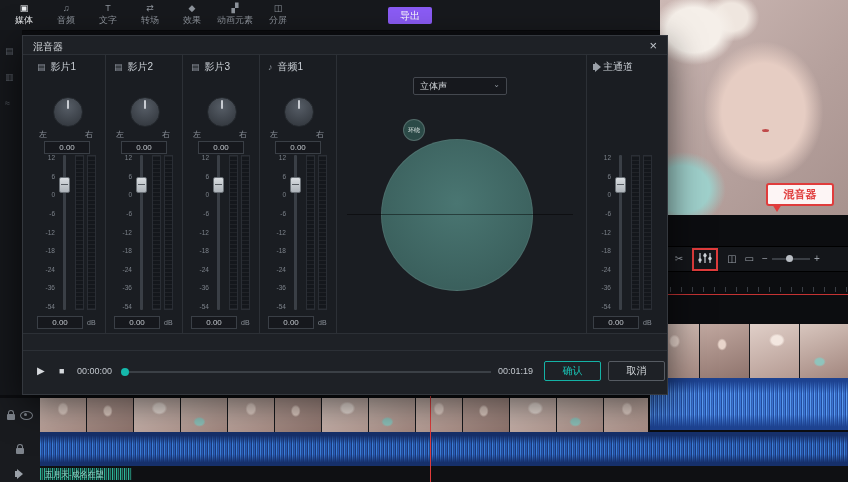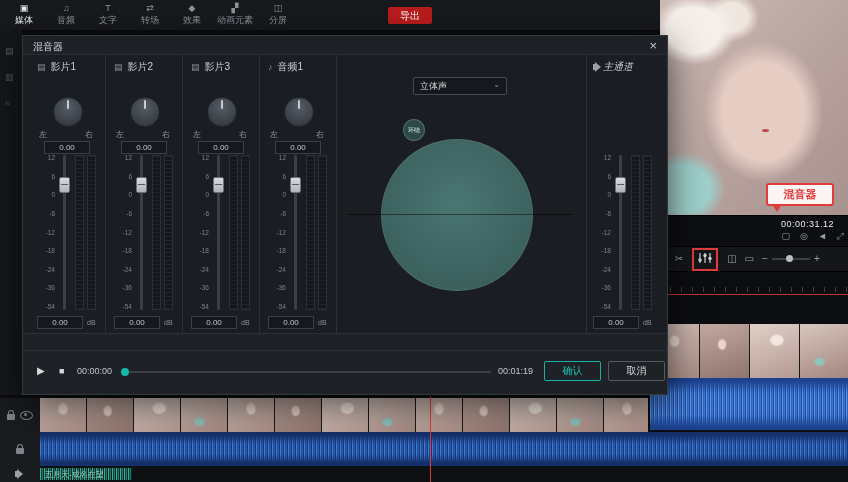--- a/index.html
+++ b/index.html
@@ -6,21 +6,21 @@
   body{width:848px;height:482px;overflow:hidden;position:relative;background:#0c0d10;
        font-family:"Liberation Sans","DejaVu Sans",sans-serif;color:#c9ced4;}
   .stage{position:absolute;inset:0;}
 
   
   .topbar{position:absolute;left:0;top:0;width:660px;height:30px;background:#17191d;border-bottom:1px solid #08090b;display:flex;align-items:center;}
   .tabs{display:flex;align-items:center;padding-left:4px;gap:2px;}
   .tab{display:flex;flex-direction:column;align-items:center;min-width:34px;padding:0 3px;font-size:9px;color:#8d939b;cursor:pointer;white-space:nowrap;}
   .tab .tab-icon{font-size:9px;height:11px;line-height:11px;}
   .tab.active{color:#eceef1;}
-  .export-btn{position:absolute;left:388px;top:7px;width:44px;height:17px;background:#b91c1c;color:#fff;border:none;border-radius:2px;font-size:10px;line-height:16px;padding:0;cursor:pointer;font-family:inherit;}
+  .export-btn{position:absolute;left:388px;top:7px;width:44px;height:17px;background:#8b5cf6;color:#fff;border:none;border-radius:2px;font-size:10px;line-height:16px;padding:0;cursor:pointer;font-family:inherit;}
 
   
   .preview{position:absolute;left:660px;top:0;width:188px;height:215px;overflow:hidden;
     background:
       radial-gradient(60px 50px at 18% 14%,#f5efe9 0 45%,rgba(245,239,233,0) 70%),
       radial-gradient(40px 35px at 38% 8%,#efe6df 0 40%,rgba(239,230,223,0) 70%),
       radial-gradient(75px 88px at 55% 52%,#e6cdc3 0 55%,rgba(230,205,195,0) 80%),
       radial-gradient(60px 52px at 12% 88%,#9fd0cb 0 45%,rgba(159,208,203,0) 72%),
       linear-gradient(135deg,#cdb9b5,#b5a09c 60%,#a8928e);}
   .lips{position:absolute;left:54%;top:60%;width:7px;height:3px;border-radius:50%;background:#c04a4a;}
@@ -109,21 +109,21 @@
   .db-label{font-size:7px;color:#8a9098;}
 
   .center-panel{position:absolute;left:316px;top:0;width:248px;height:278px;border-right:1px solid #2c3036;box-sizing:border-box;}
   .dropdown{position:absolute;left:74px;top:22px;width:94px;height:18px;border:1px solid #44484f;background:#16181d;border-radius:2px;display:flex;align-items:center;justify-content:space-between;padding:0 6px;box-sizing:border-box;font-size:9px;color:#d2d6da;cursor:pointer;gap:29px;}
   .chev{font-size:8px;color:#8a9098;margin-top:-3px;}
   .pan-circle{position:absolute;left:42px;top:84px;width:150px;height:150px;border-radius:50%;background:radial-gradient(circle at 50% 42%,#4a7672,#3a5f5c 78%);border:1px solid rgba(255,255,255,.08);cursor:pointer;}
   .crosshair{position:absolute;left:8px;top:159px;width:226px;height:1px;background:rgba(0,0,0,.45);}
   .pan-hub{position:absolute;left:64px;top:64px;width:22px;height:22px;border-radius:50%;background:#2b4a47;border:1px solid rgba(255,255,255,.18);color:#dfe8e6;font-size:6px;line-height:7px;display:flex;align-items:center;justify-content:center;text-align:center;width:22px;word-break:break-all;padding:0;box-sizing:border-box;z-index:2;}
 
   .master-panel{position:absolute;left:564px;top:0;width:76px;height:278px;}
-  .master-panel .strip-head{left:6px;font-style:italic;}
+  .master-panel .strip-head{left:6px;}
   .master-panel .fader-zone{left:6px;}
   .master-panel .level-row{left:6px;}
 
   .transport{position:absolute;left:0;bottom:0;width:100%;height:43px;border-top:1px solid #2c3036;}
   .t-play{position:absolute;left:14px;top:14px;font-size:10px;color:#d7dade;cursor:pointer;}
   .t-stop{position:absolute;left:36px;top:15px;font-size:9px;color:#d7dade;cursor:pointer;}
   .t-cur{position:absolute;left:54px;top:15px;font-size:9px;color:#c2c7cd;}
   .t-slider{position:absolute;left:98px;top:20px;width:370px;height:2px;background:#3b4046;cursor:pointer;}
   .t-dot{position:absolute;left:0;top:-3px;width:8px;height:8px;border-radius:50%;background:#15b8ab;}
   .t-dur{position:absolute;left:475px;top:15px;font-size:9px;color:#c2c7cd;}
@@ -169,29 +169,20 @@
         <div class="tab">
           <span class="tab-icon">◫</span>
           <span>分屏</span>
         </div>
       </div>
     <button class="export-btn">导出</button>
   </div>
 
   <div class="preview">
     <div class="lips"></div>
-  </div>
-  <div class="preview-bar">
-    <div class="timecode">00:00:31.12</div>
-    <div class="pc-icons">
-      <span>▢</span>
-      <span>◎</span>
-      <span>◄</span>
-      <span>⤢</span>
-    </div>
   </div>
 
   <div class="left-rail">
     <div id="rail-icons">
         <div class="rail-icon">▤</div>
         <div class="rail-icon">▥</div>
         <div class="rail-icon">≈</div>
       </div>
   </div>
 

